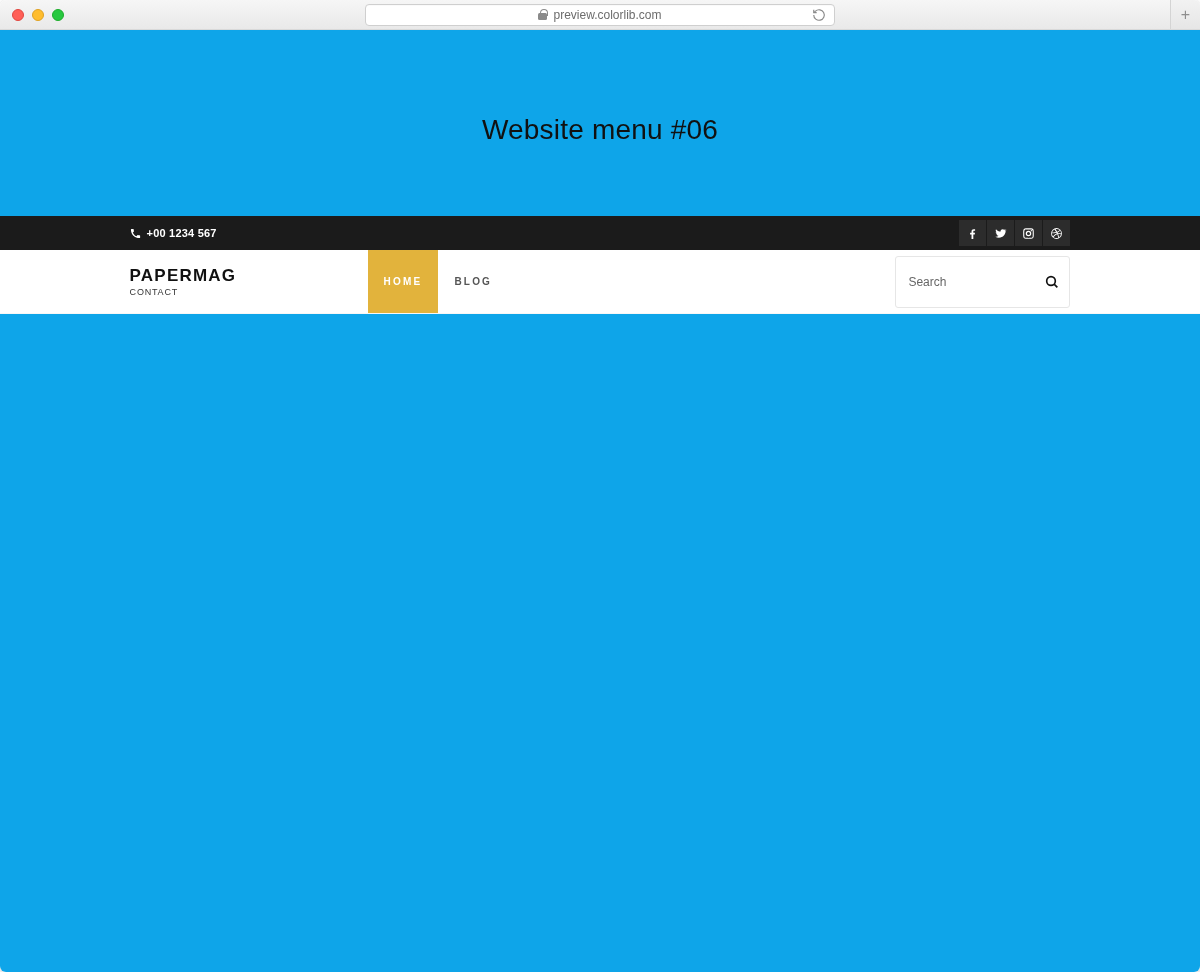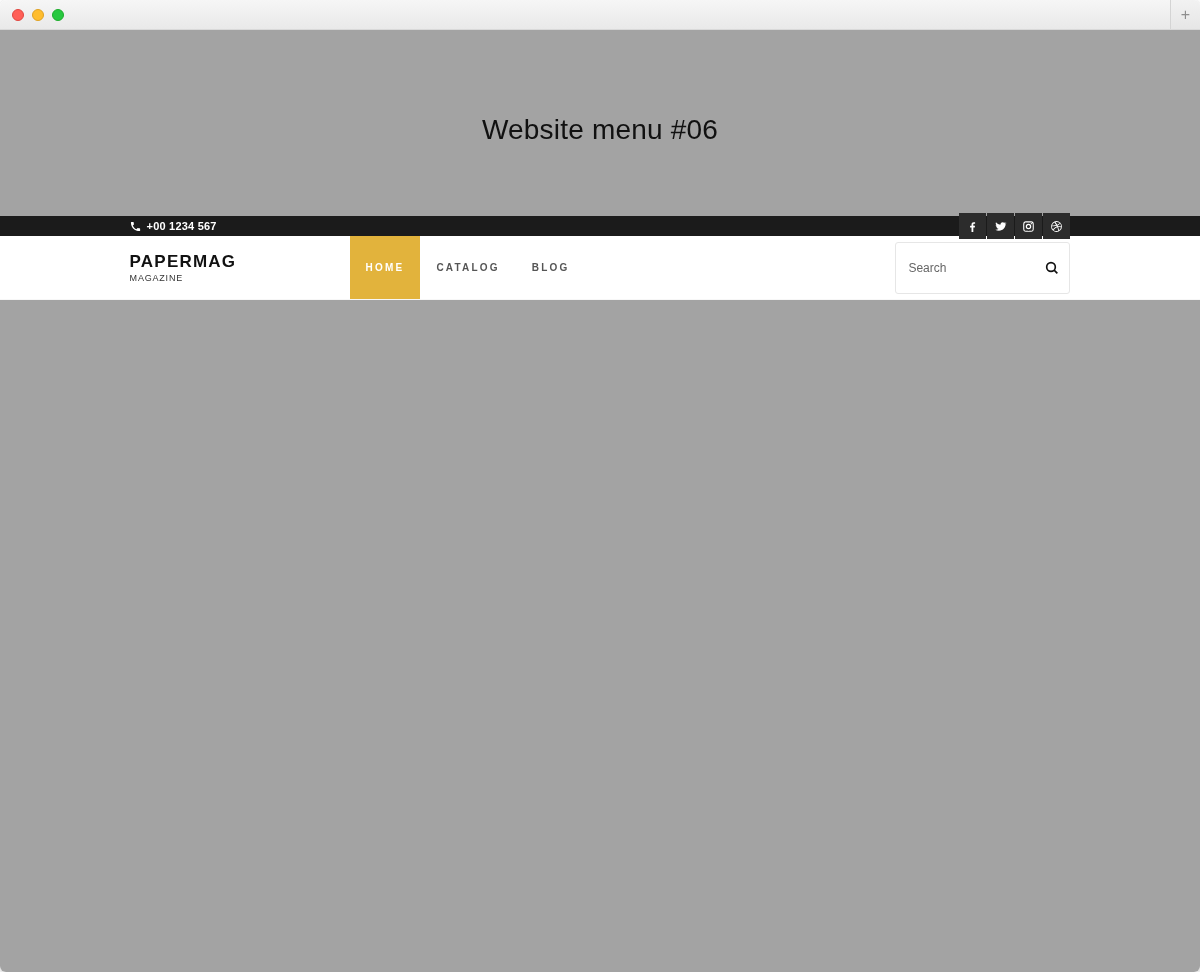--- a/index.html
+++ b/index.html
@@ -73,39 +73,39 @@
     position: absolute; right: 0; top: 0; height: 100%; width: 30px;
     border-left: 1px solid #d4d4d4;
     display: flex; align-items: center; justify-content: center;
     color: #8e8e8e; font-size: 16px; font-weight: 300;
     background: linear-gradient(#f2f2f2, #e6e6e6);
   }
 
   
   .viewport {
     flex: 1;
-    background: #a3a3a3;
+    background: #0ea5e9;
     overflow: hidden;
     position: relative;
   }
 
   .hero {
     font-size: 28px;
     font-weight: 400;
     color: #111;
     text-align: center;
     padding: 84px 0 70px;
     letter-spacing: 0.2px;
   }
 
   
   .topbar {
     background: #1b1b1b;
     color: #fff;
-    height: 20px;
+    height: 34px;
     display: flex;
     align-items: center;
     justify-content: space-between;
     padding: 0 10.8% 0 10.8%;
   }
   .topbar-left {
     display: flex; align-items: center; gap: 6px;
     font-size: 11px; font-weight: 600; letter-spacing: 0.2px;
   }
   .phone-icon svg { width: 11px; height: 11px; fill: #fff; display: block; }
@@ -132,21 +132,21 @@
     display: flex; flex-direction: column; justify-content: center;
     min-width: 170px;
   }
   .brand-title {
     font-size: 17px; font-weight: 800; letter-spacing: 1.2px; color: #111;
   }
   .brand-sub {
     font-size: 9px; letter-spacing: 0.8px; color: #333; margin-top: 1px;
   }
   .menu {
-    display: flex; align-items: stretch; margin-left: 50px;
+    display: flex; align-items: stretch; margin-left: 68px;
   }
   .menu-item {
     display: flex; align-items: center;
     padding: 0 16px;
     font-size: 10px; font-weight: 700; letter-spacing: 2.2px;
     color: #555; text-transform: uppercase;
     cursor: pointer;
     gap: 4px;
   }
   .menu-item.active {
@@ -193,20 +193,30 @@
 <body>
 
 <div class="browser-window">
 
   <div class="titlebar">
     <div class="traffic-lights">
       <span class="tl tl-red"></span>
       <span class="tl tl-yellow"></span>
       <span class="tl tl-green"></span>
     </div>
+    <div class="addr-wrap">
+      <span class="lock"></span>
+      <span>preview.colorlib.com</span>
+      <span class="reload-btn">
+        <svg viewBox="0 0 24 24" fill="none" stroke="#8a8a8a" stroke-width="2">
+          <path d="M3 12a9 9 0 1 0 3-6.7L3 8"></path>
+          <path d="M3 3v5h5"></path>
+        </svg>
+      </span>
+    </div>
     <div class="new-tab">+</div>
   </div>
 
   <div class="viewport">
 
     <h1 class="hero">Website menu #06</h1>
 
     <div class="topbar">
       <div class="topbar-left">
         <span class="phone-icon">
@@ -236,29 +246,26 @@
           <svg viewBox="0 0 24 24">
               <path d="M12 2a10 10 0 1 0 0 20 10 10 0 0 0 0-20zm6.6 4.6a8.5 8.5 0 0 1 1.9 5.3c-.3-.1-3.1-.6-5.9-.3l-.6-1.4c3.1-1.3 4.5-3.1 4.6-3.6zM12 3.5c2.2 0 4.2.8 5.7 2.2-.2.2-1.4 1.9-4.4 3.1-1.4-2.5-2.9-4.6-3.1-4.9.6-.1 1.2-.2 1.8-.2zM8.3 4.4c.2.3 1.7 2.4 3.1 4.9-3.9 1-7.3 1-7.7 1a8.6 8.6 0 0 1 4.6-5.9zM3.5 12v-.3c.4 0 4.4.1 8.5-1.2.2.5.5 1 .7 1.4-.1 0-.2.1-.3.1-4.3 1.4-6.6 5.2-6.8 5.5A8.4 8.4 0 0 1 3.5 12zm8.5 8.5c-2 0-3.8-.7-5.2-1.8.2-.3 1.9-3.6 6.6-5.2h.1c1.2 3 1.6 5.6 1.8 6.3-1 .4-2.1.7-3.3.7zm4.7-1.5c-.1-.5-.5-3-1.6-6 2.7-.4 5 .3 5.3.4a8.5 8.5 0 0 1-3.7 5.6z"></path>
             </svg>
         </span>
       </div>
     </div>
 
     <div class="navbar">
       <div class="brand">
         <span class="brand-title">PAPERMAG</span>
-        <span class="brand-sub">MAGAZINE</span>
+        <span class="brand-sub">CONTACT</span>
       </div>
 
       <nav class="menu">
         <span class="menu-item active">
           <span>HOME</span>
-        </span>
-        <span class="menu-item">
-          <span>CATALOG</span>
         </span>
         <span class="menu-item">
           <span>BLOG</span>
         </span>
       </nav>
 
       <div class="nav-spacer"></div>
 
       <div class="search-wrap">
         <div class="search-box">

